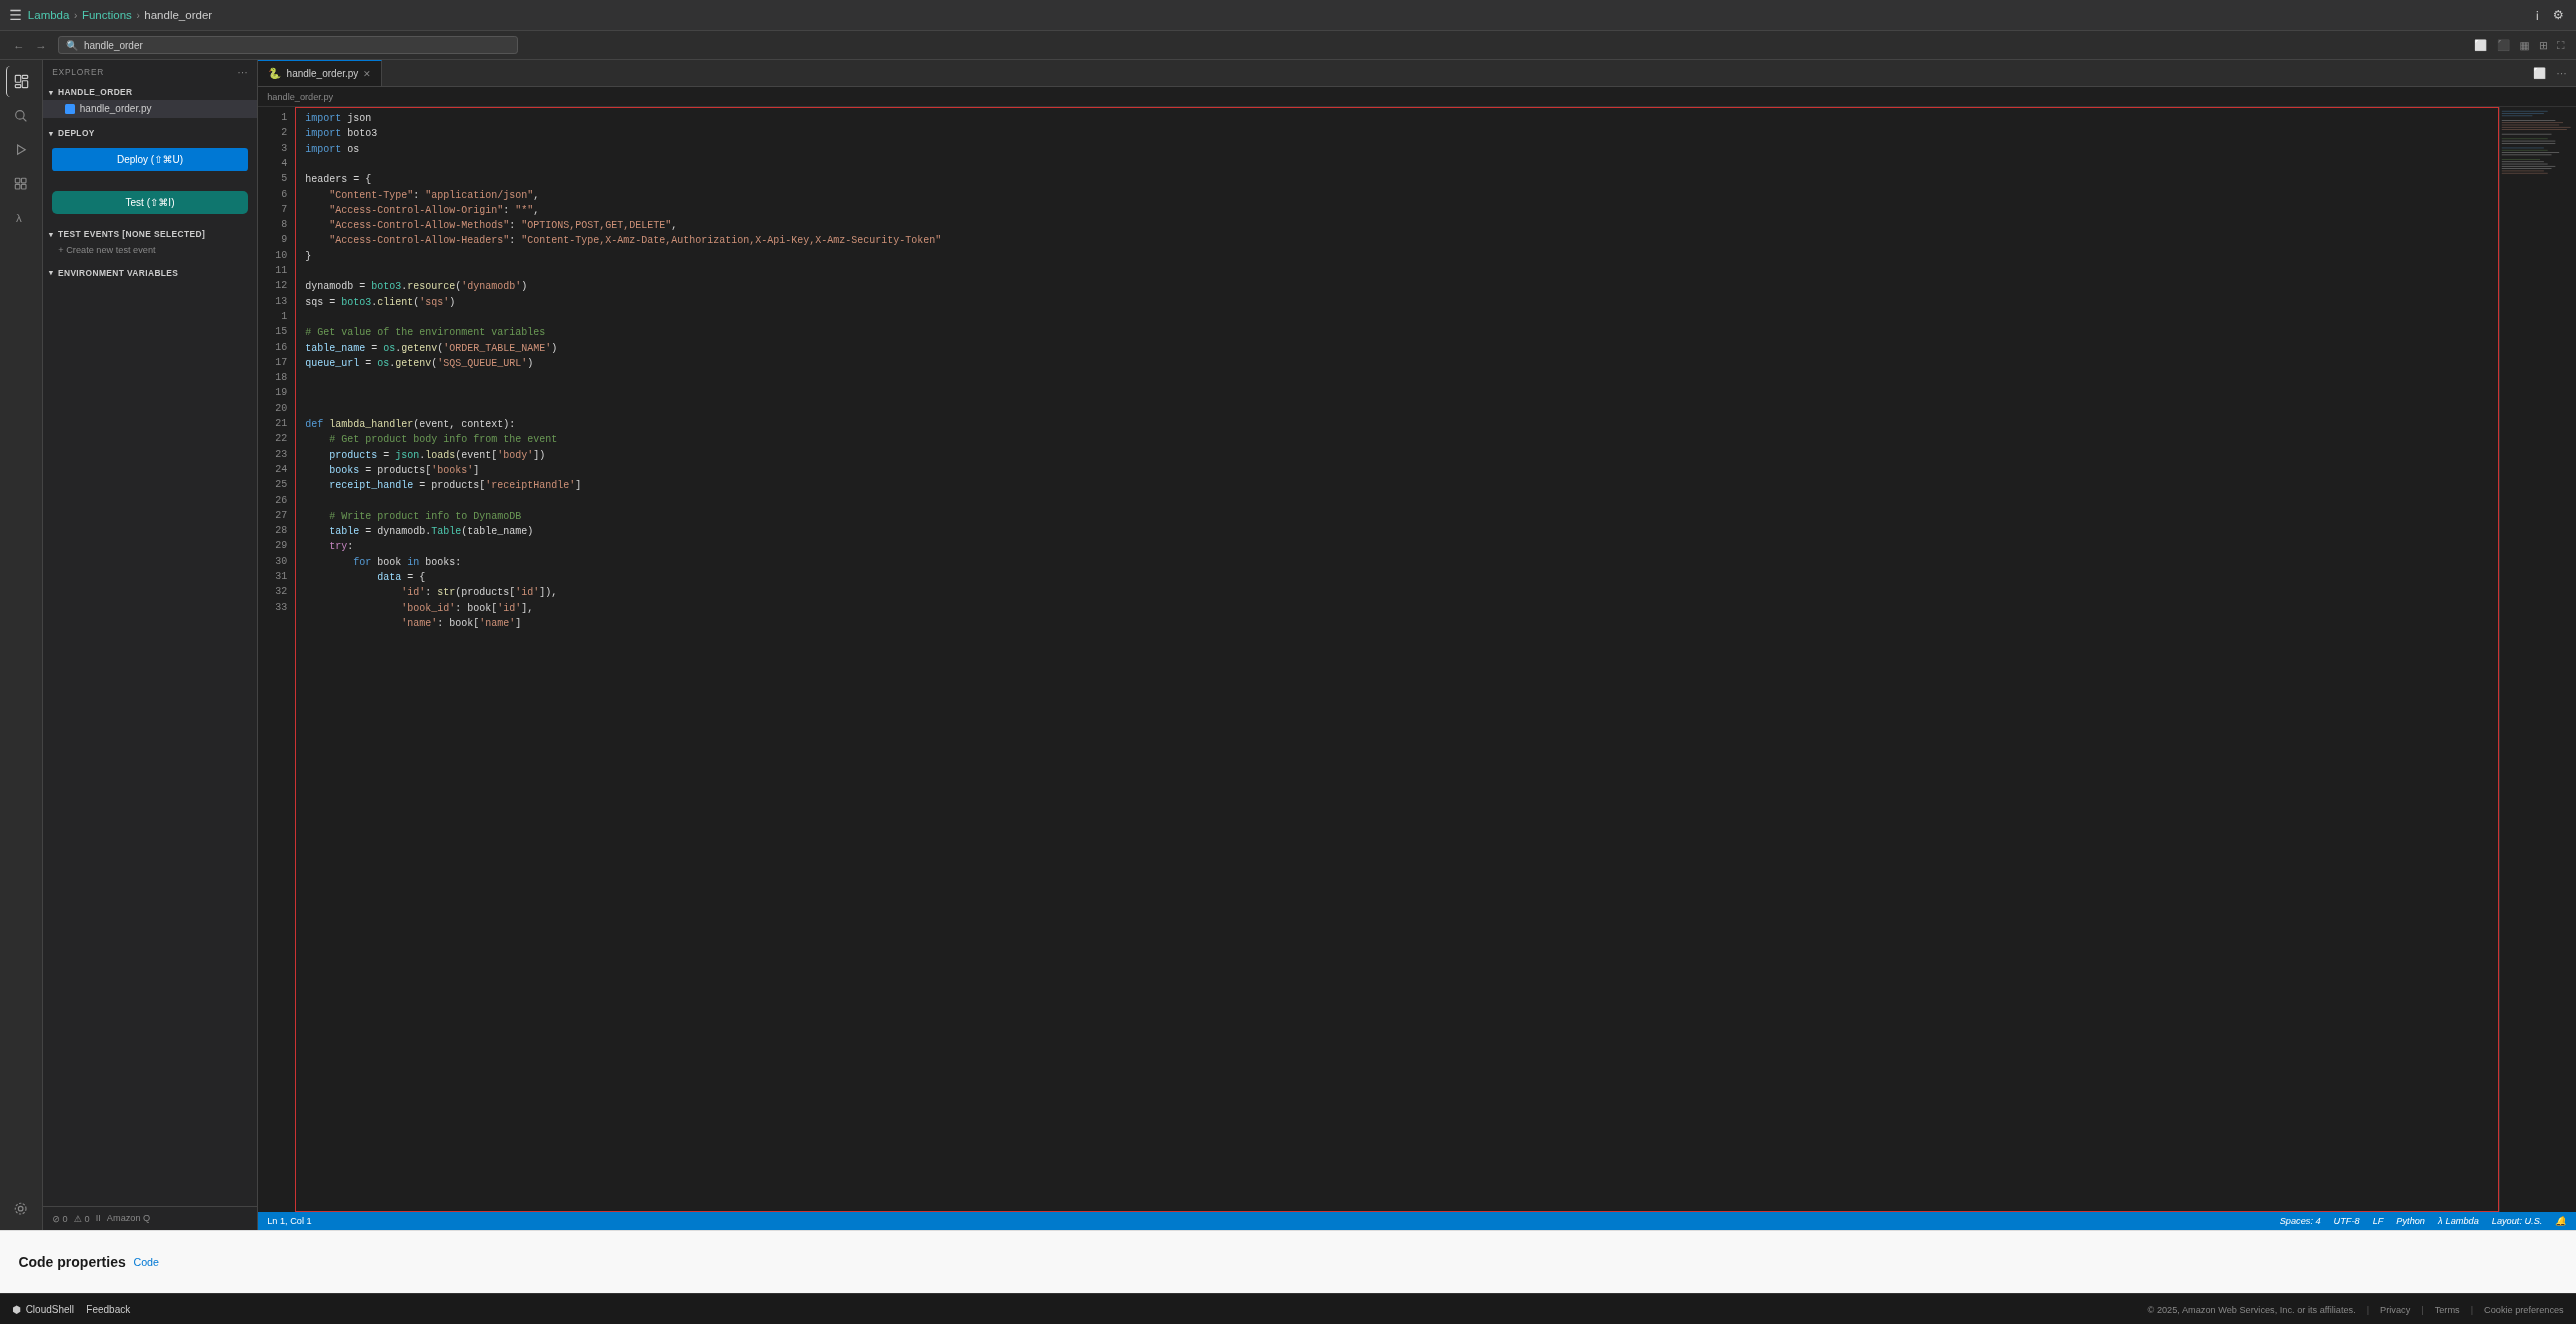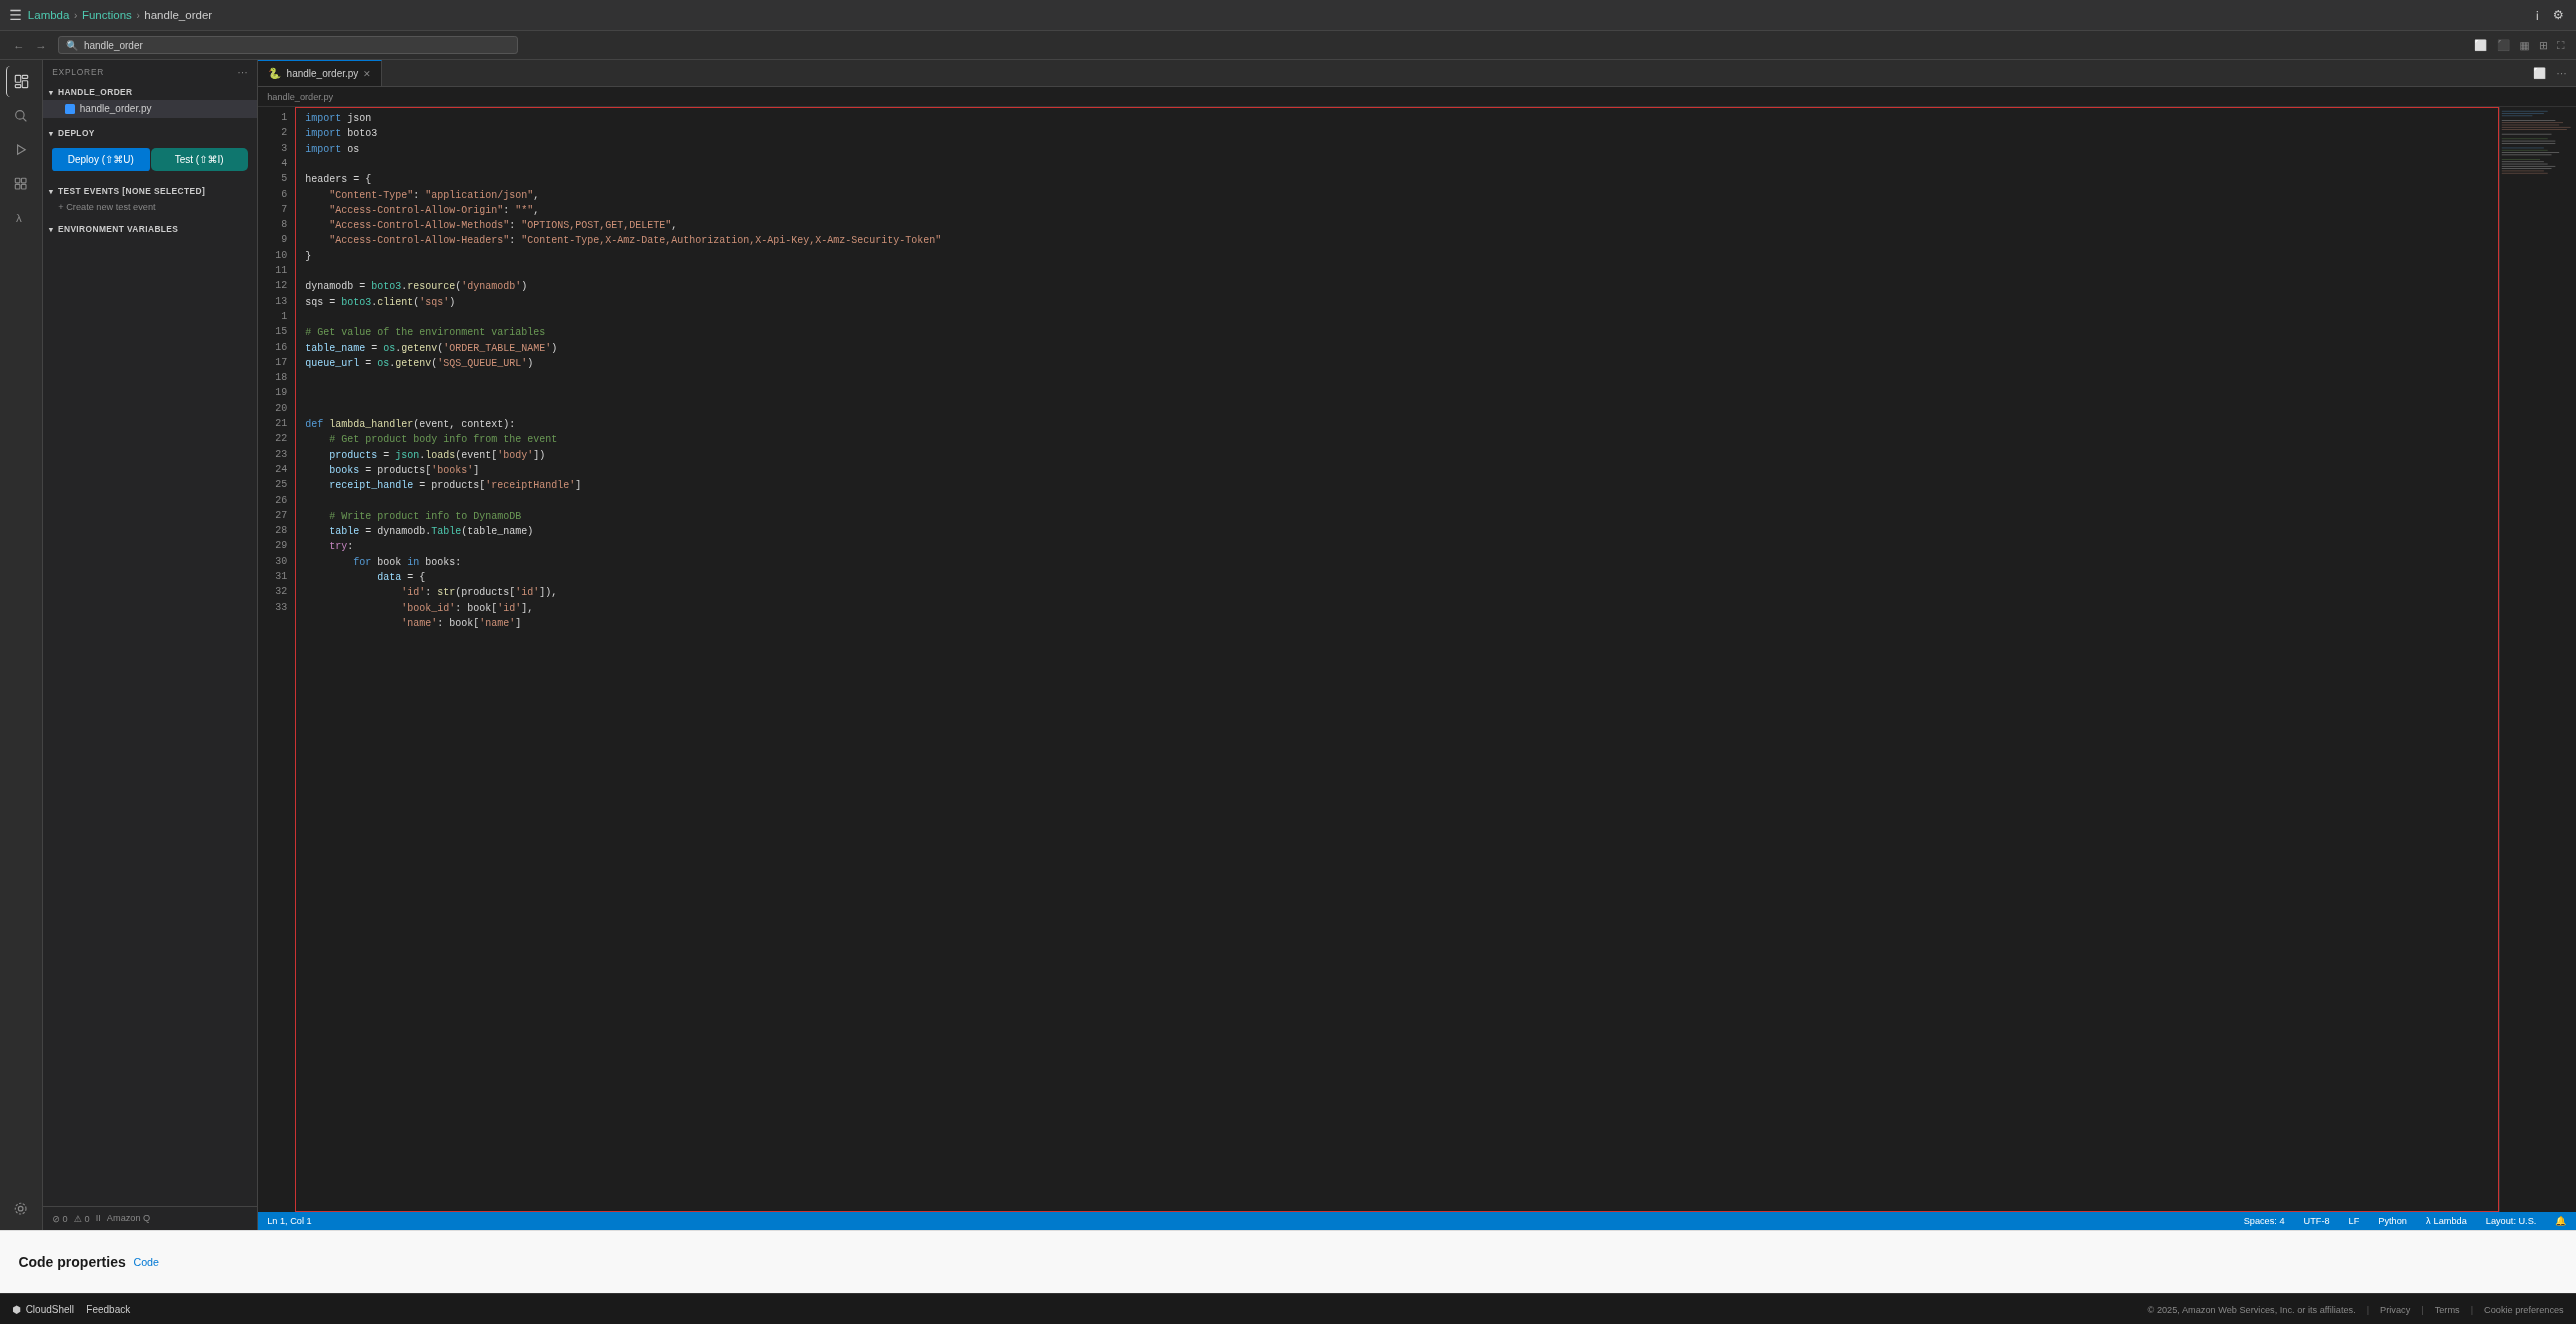--- a/index.html
+++ b/index.html
@@ -229,22 +229,22 @@
     }
 
     
     .deploy-section {
       margin-top: 7.7px;
       flex-shrink: 0;
     }
     .deploy-buttons {
       padding: 6.1px 9.2px;
       display: flex;
-      flex-direction: row;
-      gap: 1px;
+      flex-direction: column;
+      gap: 20px;
     }
     .deploy-btn {
       background: #0078d4;
       color: white;
       border: none;
       border-radius: 3.1px;
       padding: 6.1px 9.2px;
       font-size: 10px;
       cursor: pointer;
       text-align: center;
@@ -412,22 +412,23 @@
       align-items: center;
       padding: 0 9.2px;
       font-size: 9.2px;
       color: #ffffff;
       gap: 12.3px;
       flex-shrink: 0;
     }
     .editor-status .status-right {
       margin-left: auto;
       display: flex;
-      gap: 19px;
-      align-items: center;
+      gap: 13px;
+      align-items: center;
+      font-style: italic;
     }
     .status-item {
       cursor: pointer;
     }
 
     
     .code-properties {
       height: 63px;
       background: #f8f8f8;
       border-top: 0.8px solid #ddd;

